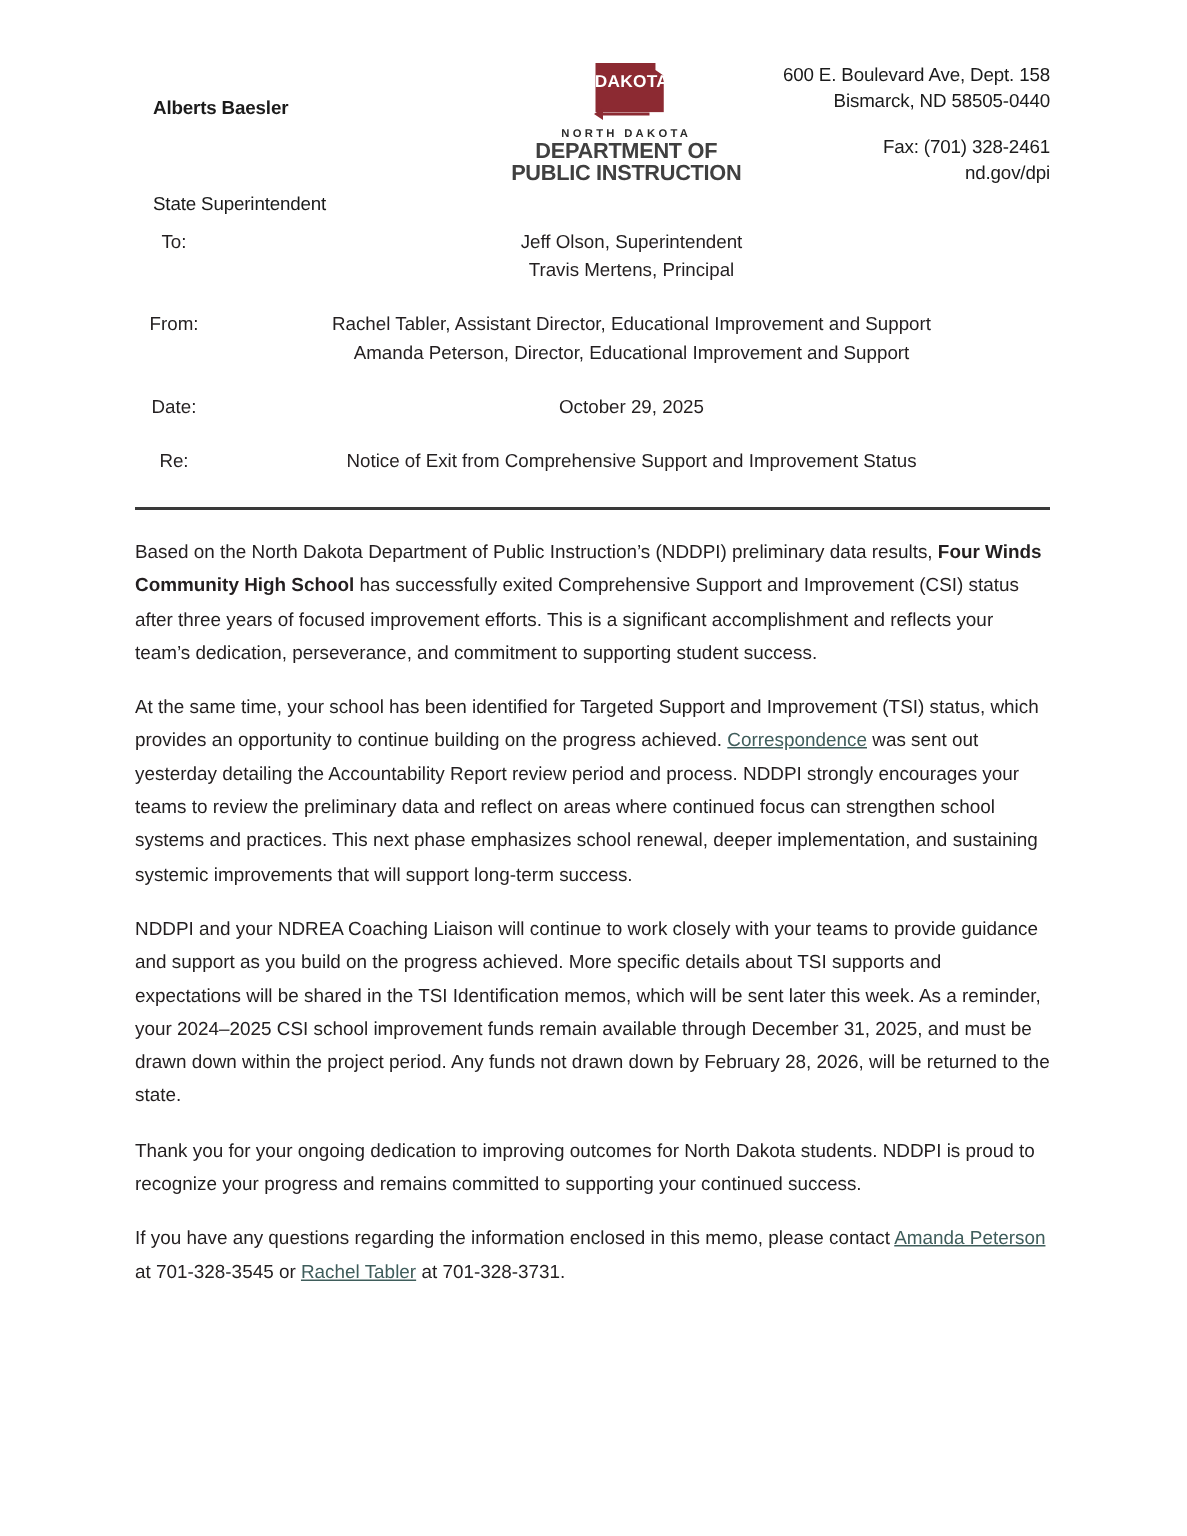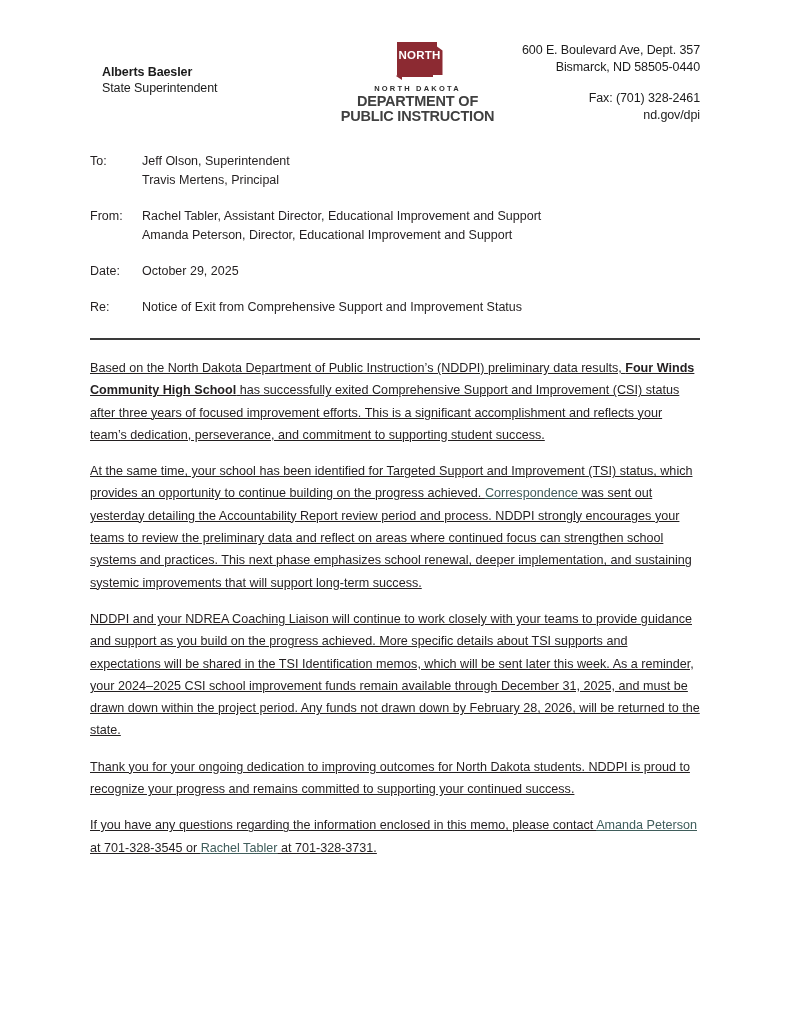--- a/index.html
+++ b/index.html
@@ -46,20 +46,21 @@
     letter-spacing: -0.1px;
     line-height: 16px;
     color: #1b1b1b;
   }
   .lh-title {
     font-size: 12.5px;
     font-weight: normal;
     letter-spacing: -0.1px;
     line-height: 16px;
     color: #1b1b1b;
+    margin-top: 48px;
   }
 
   
   .lh-logo {
     position: absolute;
     left: 240px;
     top: 0px;
     width: 175px;
     text-align: center;
   }
@@ -137,20 +138,21 @@
     color: #1b1b1b;
   }
   .lh-gap { height: 14px; }
 
   
   .memo-fields {
     position: absolute;
     left: 90px;
     top: 152px;
     width: 610px;
+    text-align: center;
   }
   .memo-row {
     display: flex;
     align-items: flex-start;
     margin-bottom: 17px;
   }
   .memo-label {
     width: 52px;
     flex: 0 0 52px;
     font-size: 12.5px;
@@ -175,21 +177,20 @@
     height: 2px;
     background: #3a3a3a;
   }
 
   
   .body-copy {
     position: absolute;
     left: 90px;
     top: 357px;
     width: 611px;
-    text-decoration: underline;
   }
   .para {
     font-size: 12.6px;
     line-height: 22.3px;
     color: #231f20;
     margin: 0 0 14px 0;
     text-align: left;
   }
   .para:last-child { margin-bottom: 12px; }
   .b { font-weight: bold; }
@@ -208,31 +209,31 @@
   <div class="letterhead">
 
     <div class="lh-left">
       <div class="lh-name">Alberts Baesler</div>
       <div class="lh-title">State Superintendent</div>
     </div>
 
     <div class="lh-logo">
       <div class="nd-shape-wrap">
         <div class="nd-shape"></div>
-        <div class="nd-shape-label">NORTH</div>
+        <div class="nd-shape-label">DAKOTA</div>
         <div class="nd-pointer-stem"></div>
         <div class="nd-pointer-head"></div>
       </div>
       <div class="lh-state">NORTH DAKOTA</div>
       <div class="lh-dept1">DEPARTMENT OF</div>
       <div class="lh-dept2">PUBLIC INSTRUCTION</div>
     </div>
 
     <div class="lh-right">
-      <div class="lh-addr-line">600 E. Boulevard Ave, Dept. 357</div>
+      <div class="lh-addr-line">600 E. Boulevard Ave, Dept. 158</div>
       <div class="lh-addr-line">Bismarck, ND 58505-0440</div>
       <div class="lh-gap"></div>
       <div class="lh-addr-line">Fax: (701) 328-2461</div>
       <div class="lh-addr-line">nd.gov/dpi</div>
     </div>
 
   </div>
 
   <div class="memo-fields">
 

